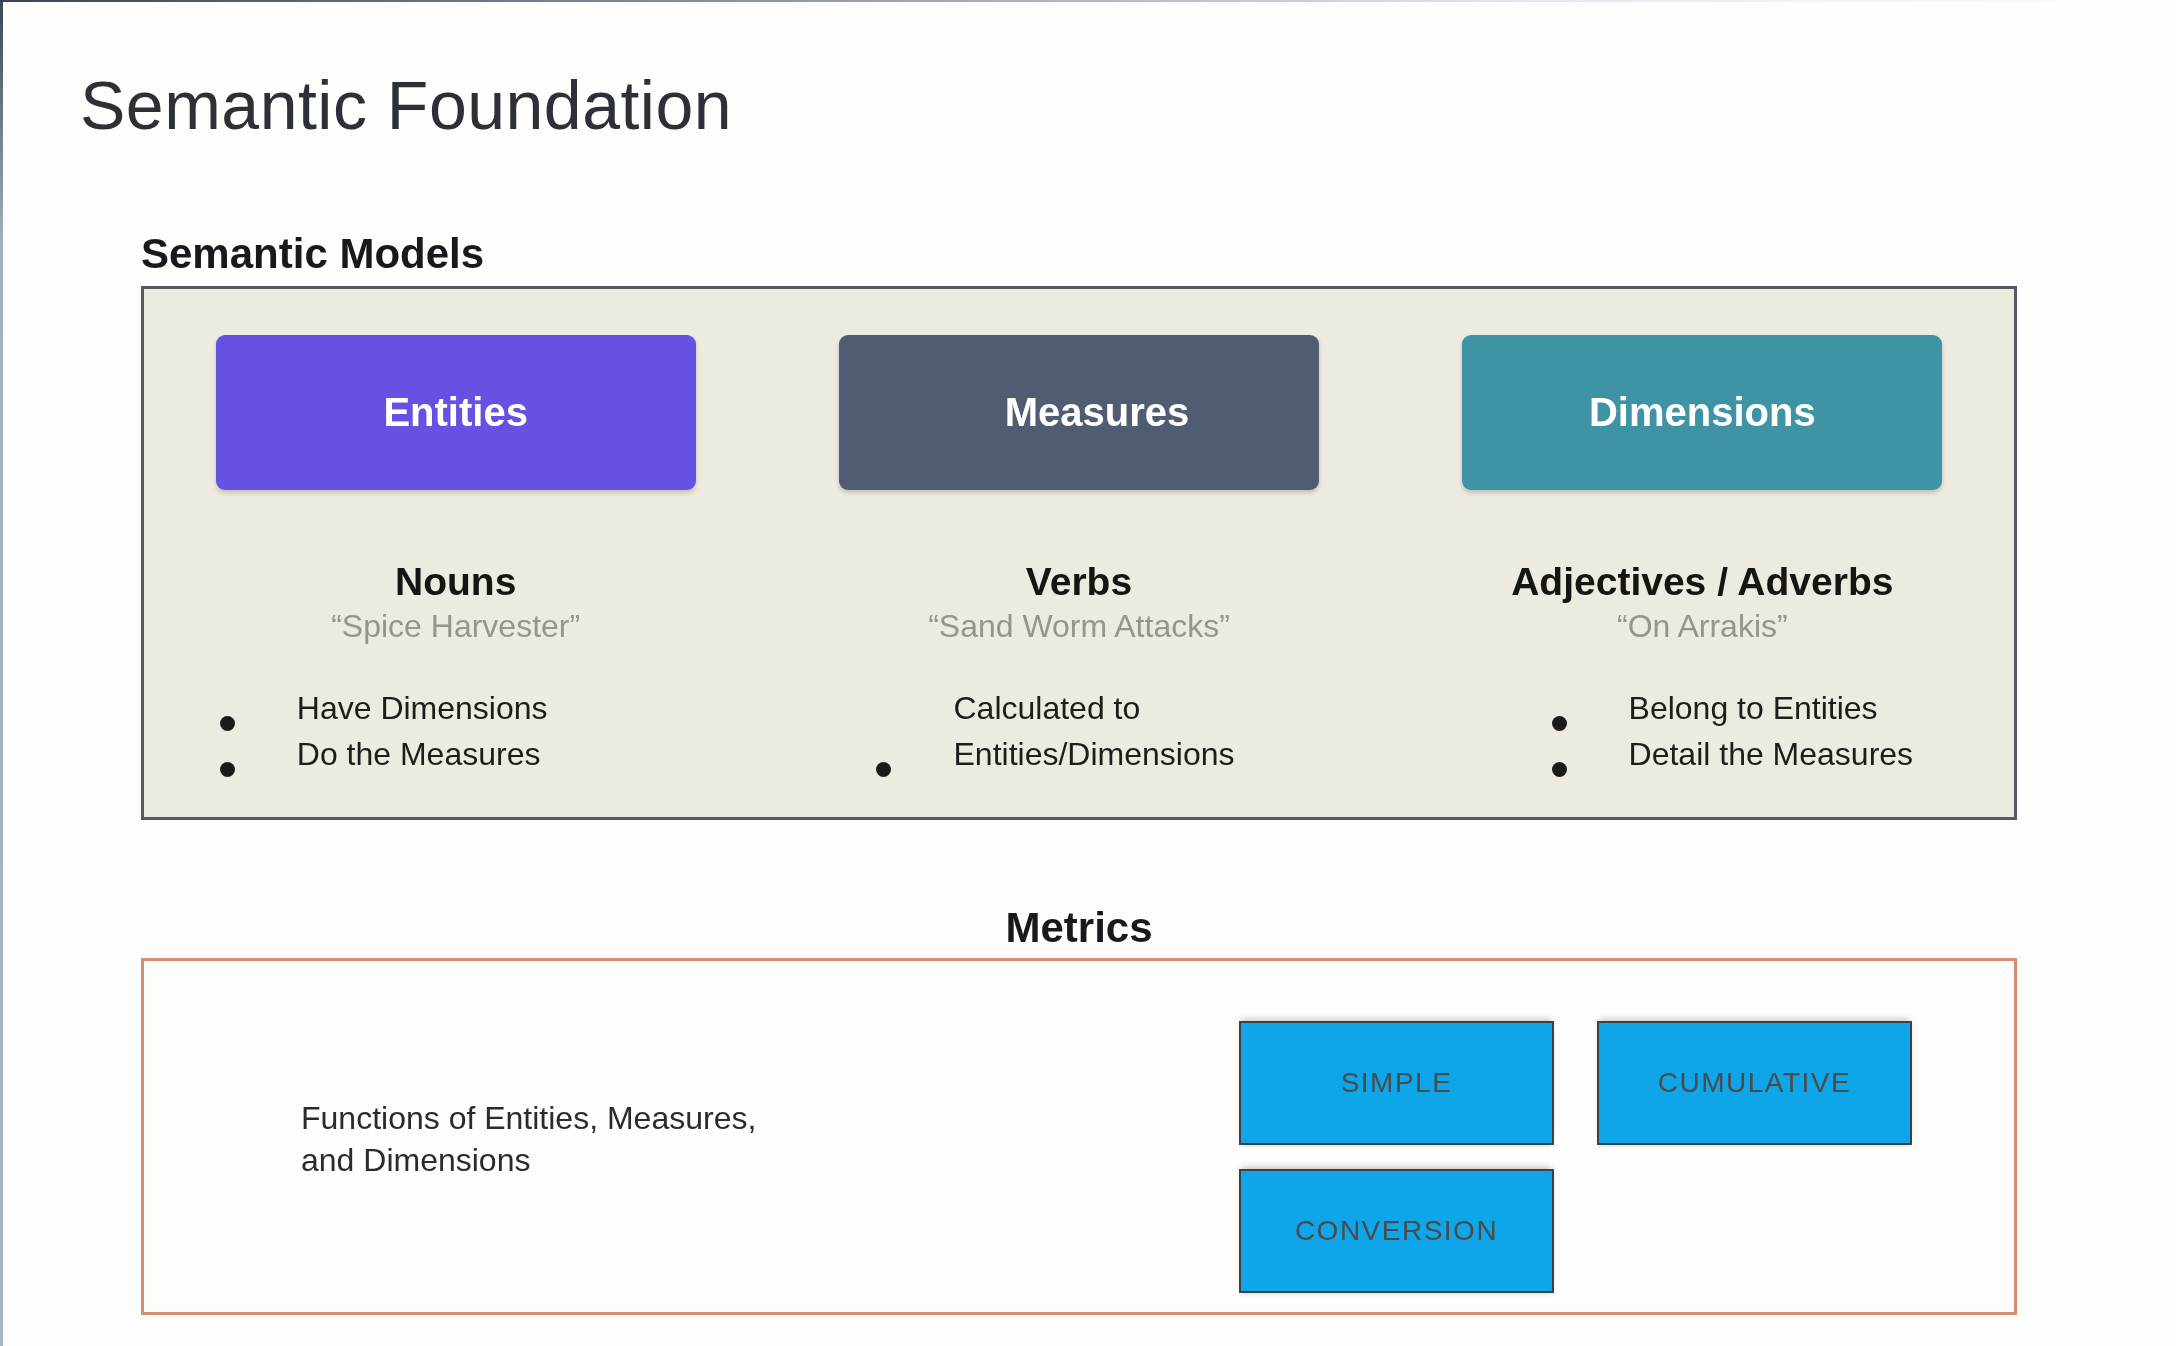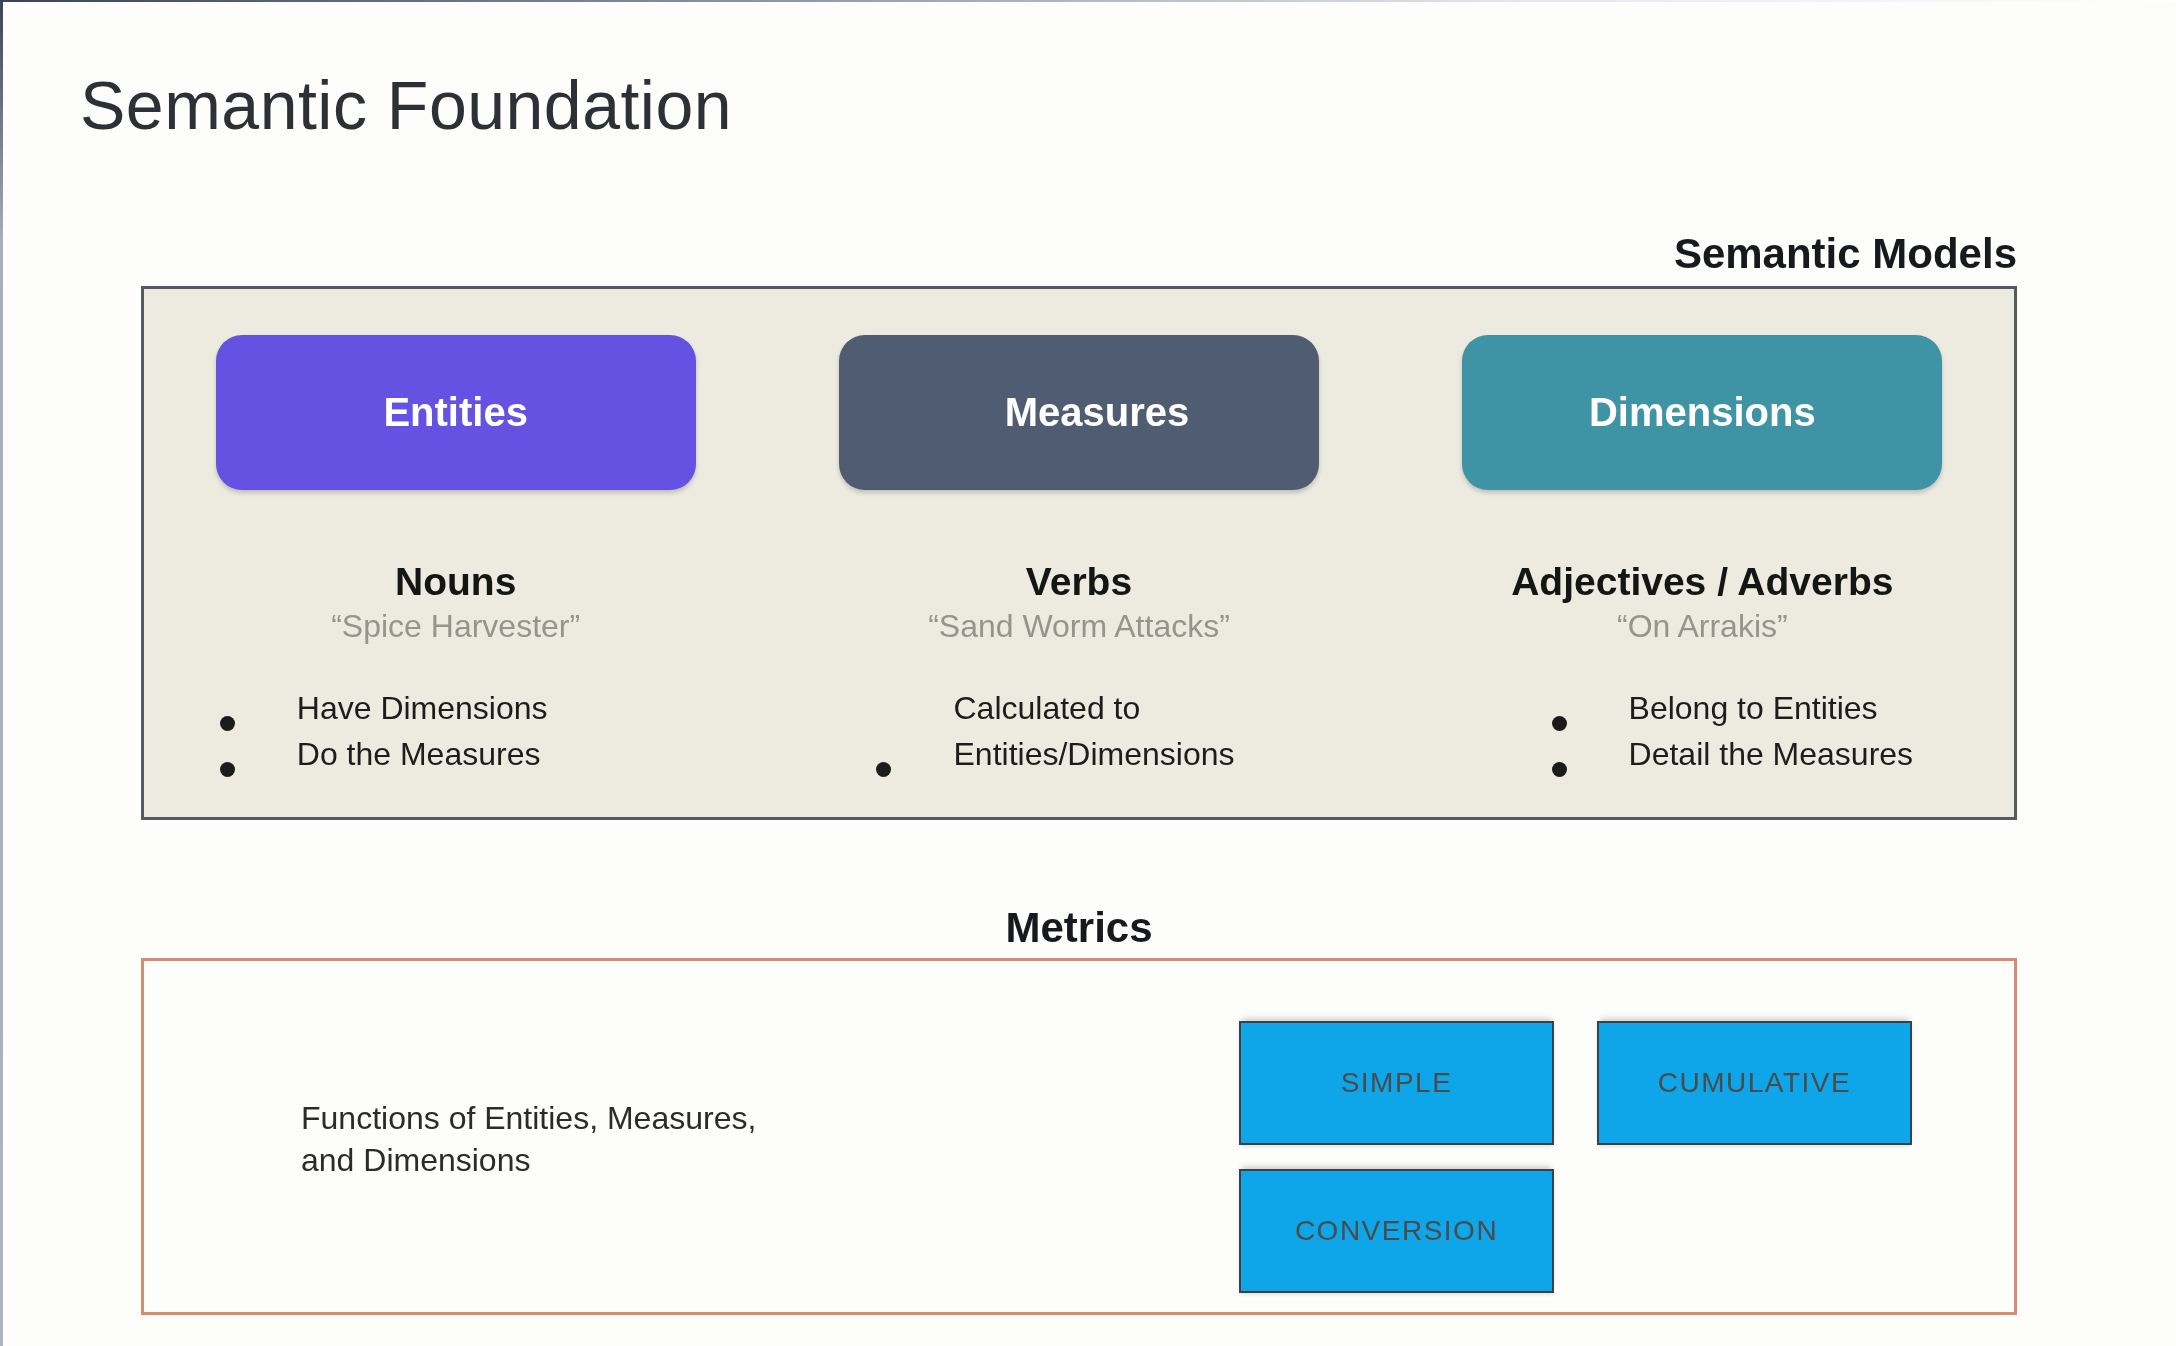--- a/index.html
+++ b/index.html
@@ -21,33 +21,33 @@
   }
 
   .slide-title {
     position:absolute; left:80px; top:66px;
     font-size:68px; font-weight:500; color:#2d3136; letter-spacing:0.5px;
   }
 
   
   .sm-heading {
     position:absolute; left:141px; top:230px; width:1876px;
-    text-align:right; font-size:42px; font-weight:700; color:#17191c;
+    text-align:left; font-size:42px; font-weight:700; color:#17191c;
   }
   .sm-box {
     position:absolute; left:141px; top:286px; width:1876px; height:534px;
     background:#edebe0; border:3px solid #565a60;
     display:flex;
   }
   .sm-col {
     flex:1 1 0; display:flex; flex-direction:column; align-items:center;
     padding-top:46px; min-width:0;
   }
   .pill {
-    width:480px; height:155px; border-radius:26px;
+    width:480px; height:155px; border-radius:9px;
     display:flex; align-items:center; justify-content:center;
     color:#ffffff; font-size:40px; font-weight:700;
     box-shadow:0 3px 4px rgba(0,0,0,0.18);
   }
   .pos-label {
     margin-top:70px; font-size:39px; font-weight:700; color:#141614; line-height:1.12;
     text-align:right;
   }
   .example {
     margin-top:4px; font-size:32px; color:#96958c; text-align:left;

